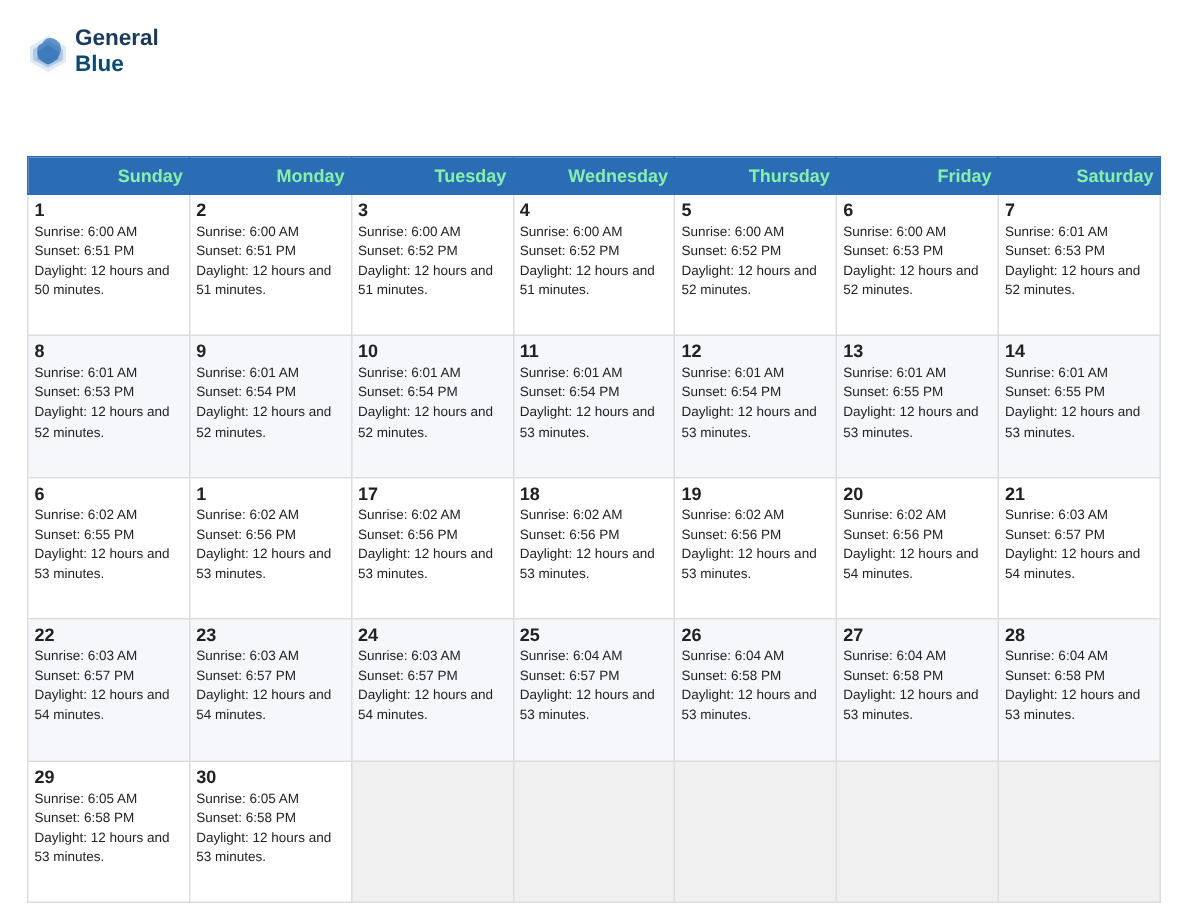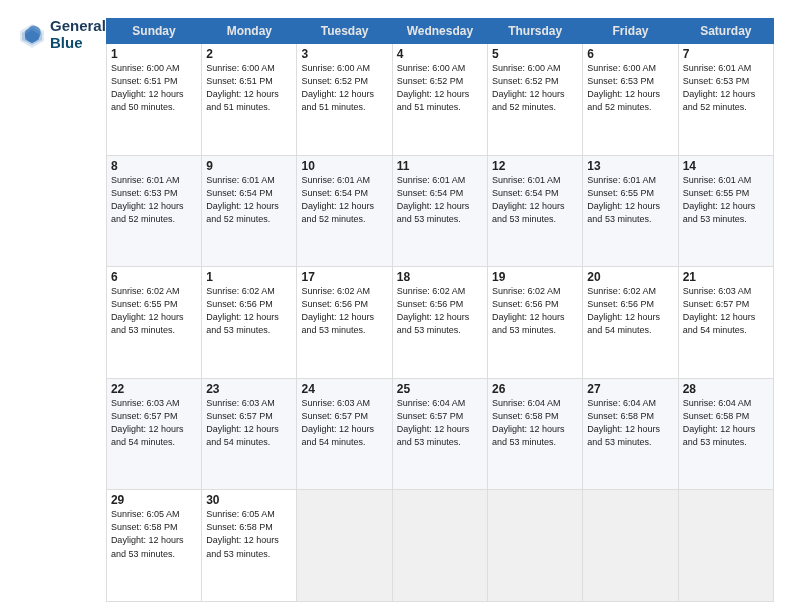--- a/index.html
+++ b/index.html
@@ -8,21 +8,22 @@
       height: 612px;
       font-family: Arial, sans-serif;
       background: #fff;
       overflow: hidden;
     }
     .page {
       width: 792px;
       height: 612px;
       padding: 18px 18px 10px 18px;
       display: flex;
-      flex-direction: row;
+      flex-direction: column;
+      gap: 43px;
     }
     .header {
       display: flex;
       justify-content: space-between;
       align-items: flex-start;
       margin-bottom: 10px;
     }
     .logo {
       display: flex;
       align-items: center;
@@ -55,25 +56,25 @@
     }
     .calendar {
       flex: 1;
       border: 1px solid #ccc;
       border-collapse: collapse;
       width: 100%;
       table-layout: fixed;
     }
     .calendar th {
       background: #2a6db5;
-      color: #e5e5e5;
+      color: #86efac;
       font-size: 12px;
       font-weight: bold;
       padding: 5px 4px;
-      text-align: center;
+      text-align: right;
       border: 1px solid #2a6db5;
     }
     .calendar td {
       vertical-align: top;
       padding: 3px 4px;
       font-size: 9.5px;
       color: #222;
       border: 1px solid #ddd;
       background: #fff;
       height: 74px;

